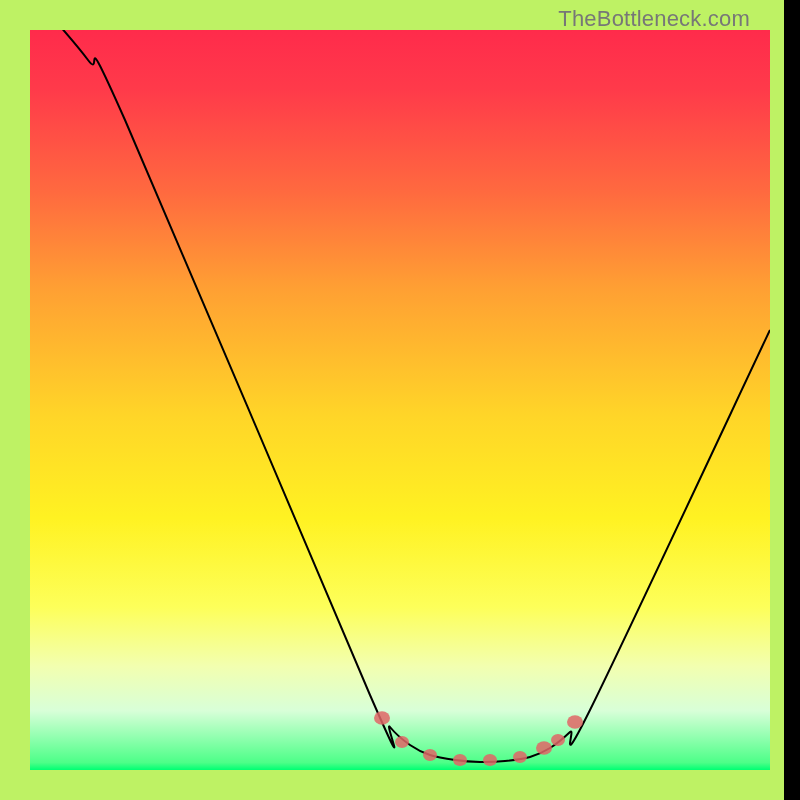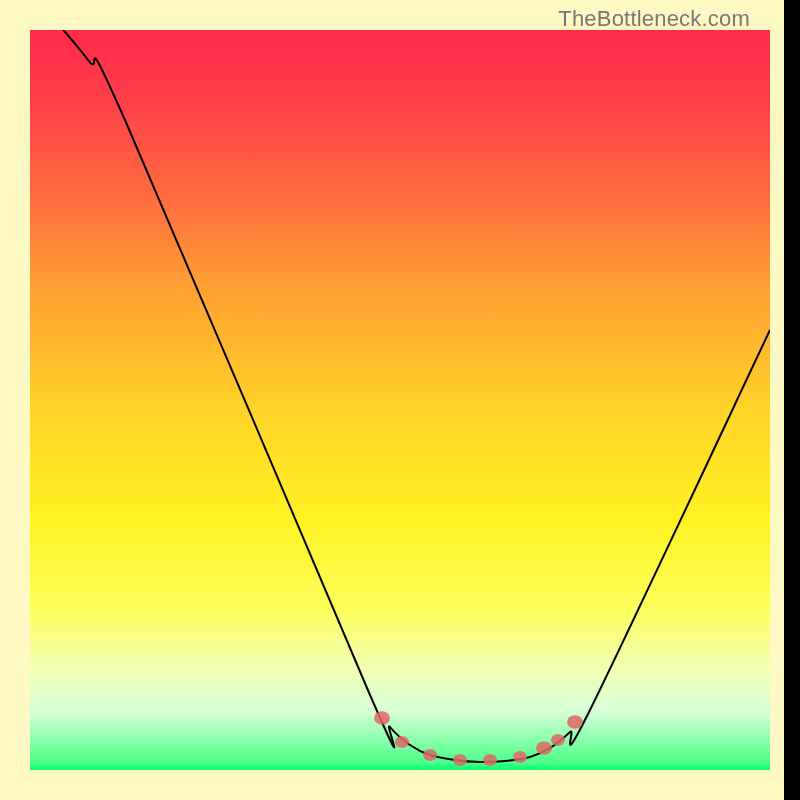--- a/index.html
+++ b/index.html
@@ -8,21 +8,21 @@
     background: #000;
     width: 800px;
     height: 800px;
     overflow: hidden;
     font-family: Arial, Helvetica, sans-serif;
   }
   .chart-wrap {
     position: relative;
     width: 784px;
     height: 800px;
-    background: #fef9c3;
+    background: #bef264;
   }
   .plot-area {
     position: absolute;
     left: 30px;
     top: 30px;
     width: 740px;
     height: 740px;
     background: linear-gradient(to bottom,
       #ff2b4b 0%,
       #ff3a4a 8%,

